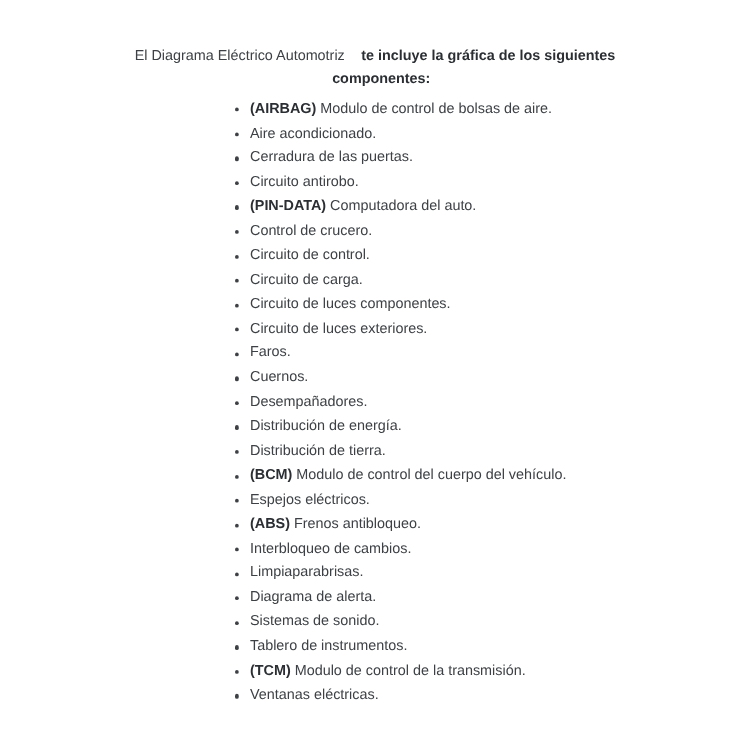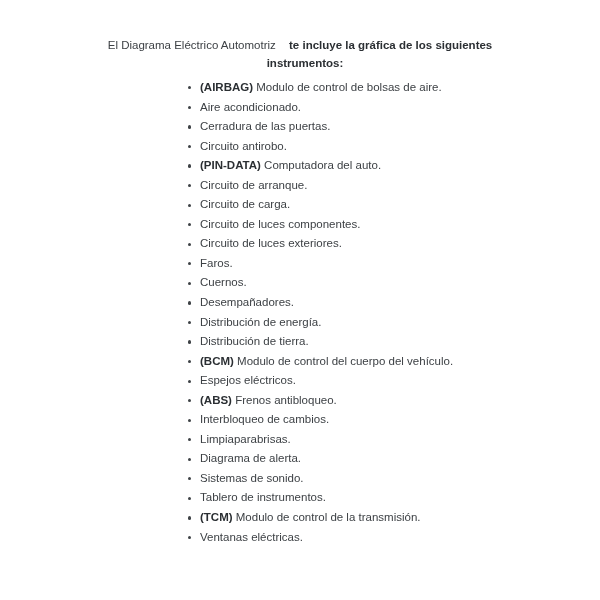--- a/index.html
+++ b/index.html
@@ -62,30 +62,31 @@
     color: #2b2f33;
   }
 </style>
 </head>
 <body>
 
 <div class="page">
 
   <p class="header">
     <span>El Diagrama Eléctrico Automotriz </span><span class="bold">te incluye la gráfica de los siguientes</span><br>
-    <span class="bold">instrumentos:</span>
+    <span class="bold">componentes:</span>
   </p>
 
   <ul class="component-list">
       <li><span class="code">(AIRBAG) </span><span>Modulo de control de bolsas de aire.</span></li>
       <li><span>Aire acondicionado.</span></li>
       <li><span>Cerradura de las puertas.</span></li>
       <li><span>Circuito antirobo.</span></li>
       <li><span class="code">(PIN-DATA) </span><span>Computadora del auto.</span></li>
-      <li><span>Circuito de arranque.</span></li>
+      <li><span>Control de crucero.</span></li>
+      <li><span>Circuito de control.</span></li>
       <li><span>Circuito de carga.</span></li>
       <li><span>Circuito de luces componentes.</span></li>
       <li><span>Circuito de luces exteriores.</span></li>
       <li><span>Faros.</span></li>
       <li><span>Cuernos.</span></li>
       <li><span>Desempañadores.</span></li>
       <li><span>Distribución de energía.</span></li>
       <li><span>Distribución de tierra.</span></li>
       <li><span class="code">(BCM) </span><span>Modulo de control del cuerpo del vehículo.</span></li>
       <li><span>Espejos eléctricos.</span></li>

